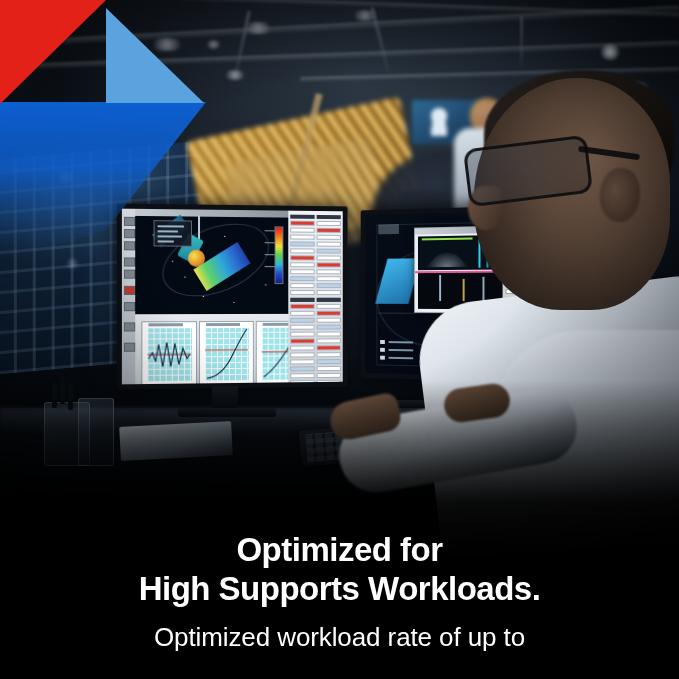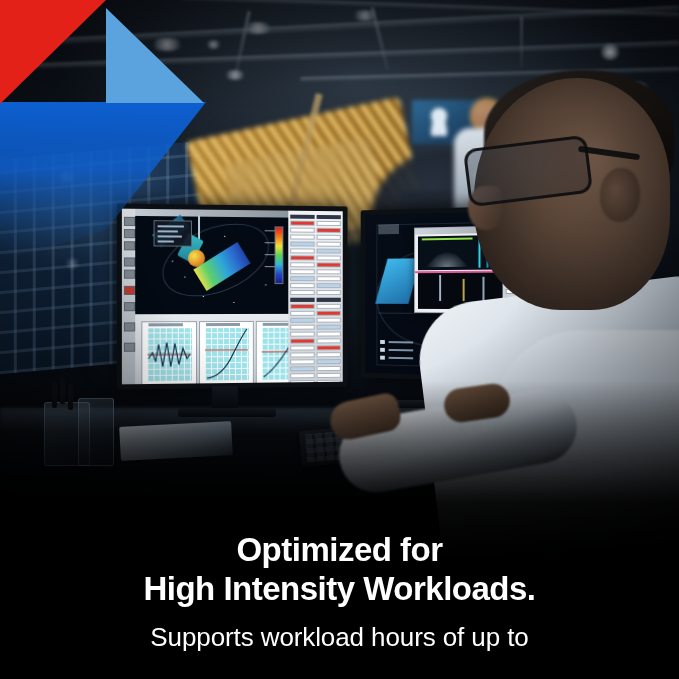--- a/index.html
+++ b/index.html
@@ -529,20 +529,20 @@
       </defs>
       <polygon points="0,102 106,102 206,102 106,230 0,262" fill="url(#wedgeFade)"></polygon>
       <polygon points="0,0 106,0 0,104" fill="#e32119"></polygon>
       <polygon points="106,8 106,103 204,103" fill="#5ba3df"></polygon>
     </svg>
   </div>
 
   <div class="textblock">
     <div class="headline">
       <div>Optimized for</div>
-      <div>High Intensity Workloads.</div>
+      <div>High Supports Workloads.</div>
     </div>
     <div class="subline">
-      <div>Supports workload hours of up to</div>
+      <div>Optimized workload rate of up to</div>
     </div>
   </div>
 
 </div>
 
 </body></html>

